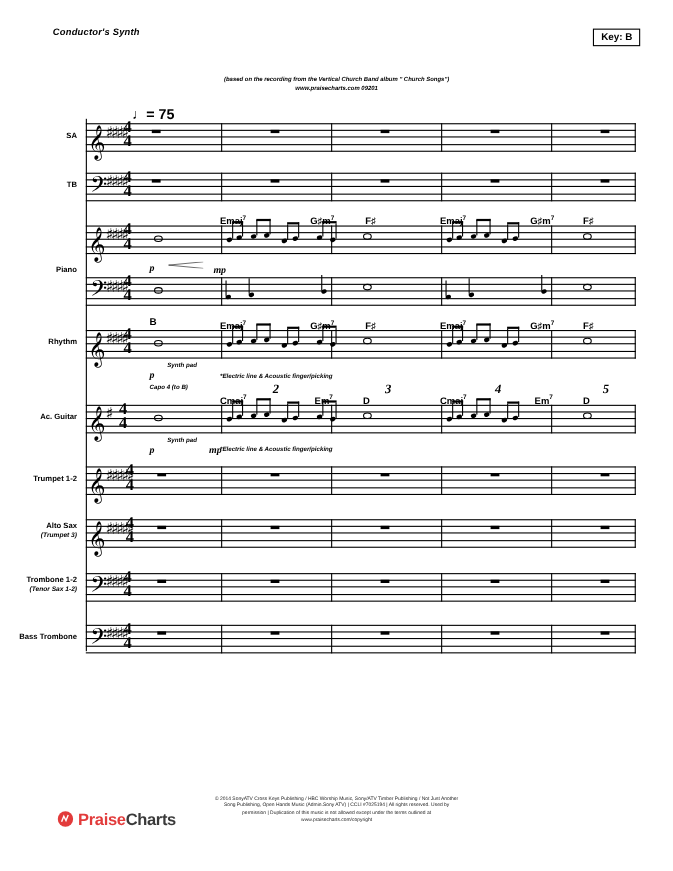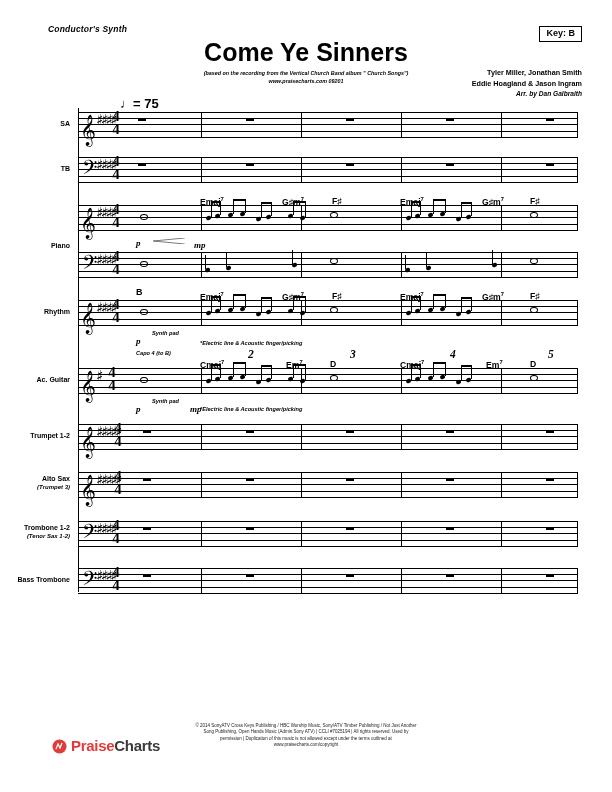--- a/index.html
+++ b/index.html
@@ -252,21 +252,21 @@
     text-align: center;
     font-size: 4.5px;
     line-height: 6.2px;
     color: #222;
   }
   .logo {
     position: absolute;
     left: 52px;
     bottom: 38px;
     display: flex;
-    align-items: flex-end;
+    align-items: flex-start;
     gap: 4px;
   }
   .logo-mark {
     width: 15px;
     height: 15px;
     position: relative;
   }
   .logo-text {
     font-size: 15px;
     font-weight: bold;
@@ -275,28 +275,22 @@
   .logo-text .praise { color: #e23b3b; }
   .logo-text .charts { color: #3a3a3a; }
 </style>
 </head>
 <body>
 
 <div class="page">
 
   <div class="conductor-score">Conductor's Synth</div>
   <div class="key-box">Key: B</div>
-  <div class="song-title">Come Ye Sinners</div>
   <div class="subtitle1">(based on the recording from the Vertical Church Band album " Church Songs")</div>
   <div class="subtitle2">www.praisecharts.com 09201</div>
-  <div class="credits">
-    <div>Tyler Miller, Jonathan Smith</div>
-    <div>Eddie Hoagland &amp; Jason Ingram</div>
-    <div class="arr">Arr. by Dan Galbraith</div>
-  </div>
 
   <div class="brace-line"></div>
 
   <div class="staff" style="left:78px; top:112px;">
     <div class="line"></div>
       <div class="line"></div>
       <div class="line"></div>
       <div class="line"></div>
       <div class="line"></div>
     <div class="barline" style="left:123px;"></div>

